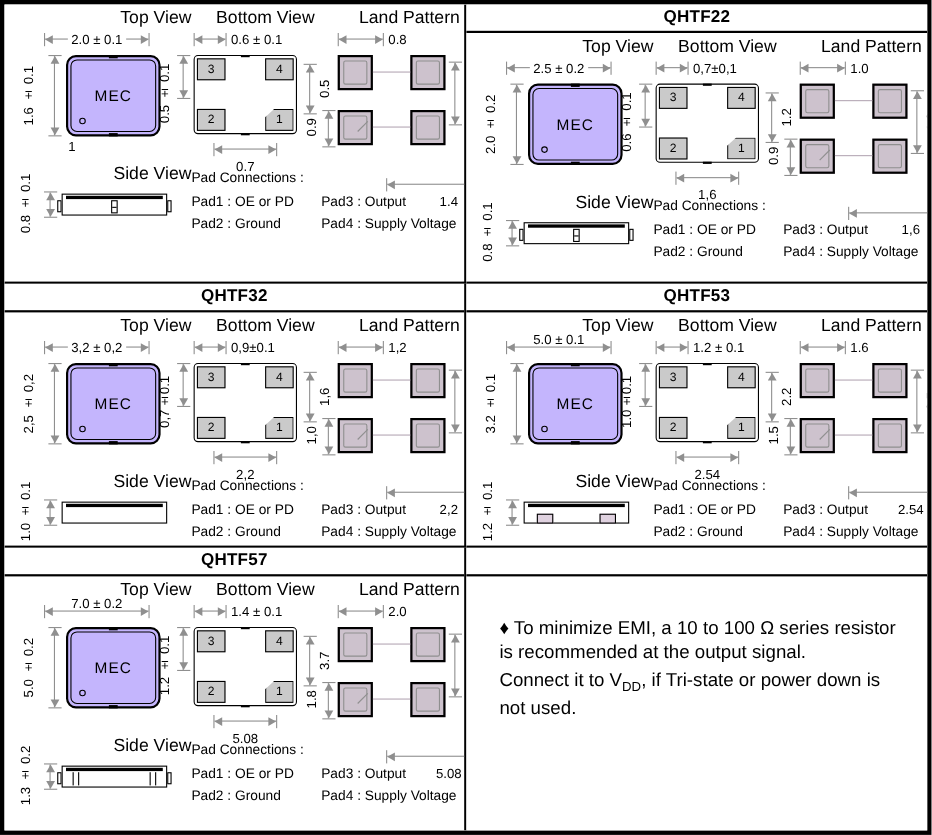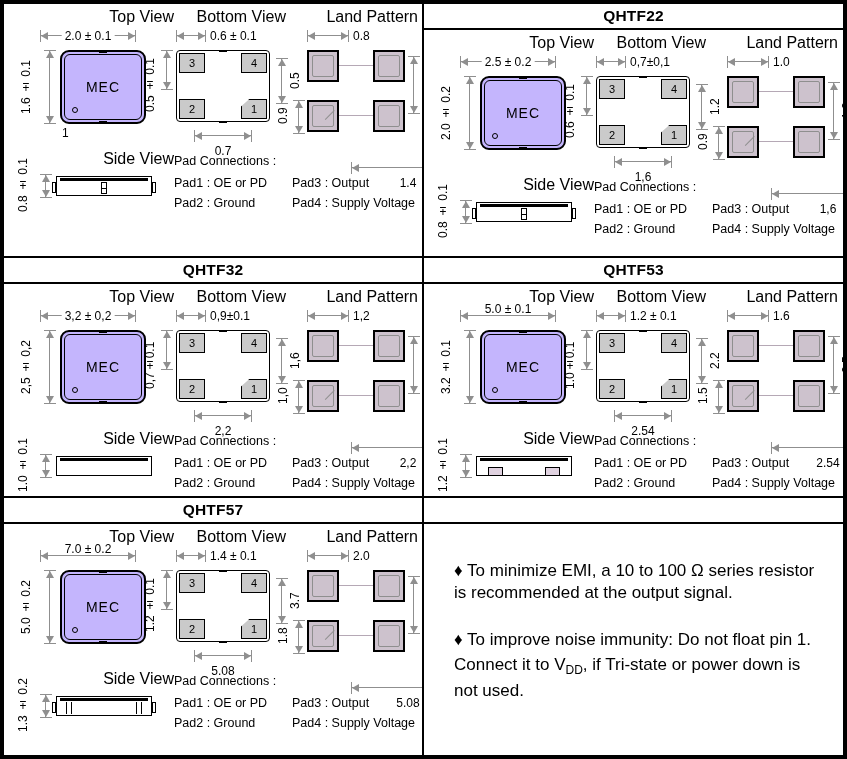--- a/index.html
+++ b/index.html
@@ -565,19 +565,17 @@
   <div class="pc pc-3">Pad3 : Output</div>
   <div class="pc pc-4">Pad4 : Supply Voltage</div>
 </div>
   </div>
 
   <div class="cell col-r row-3">
     <div class="cell-title"></div>
     <div class="cell-body notes">
       <p><span>♦</span>
         <span>To minimize EMI, a 10 to 100 Ω series resistor is recommended at the output signal.</span></p>
-      <p class="gap"><span>♦</span>
-        <span>To improve noise immunity: Do not float pin 1.</span></p>
       <p class="cont"><span>Connect it to V</span><sub>DD</sub><span>, if Tri-state or power down is not used.</span></p>
     </div>
   </div>
 
 </div>
 
 </body></html>

